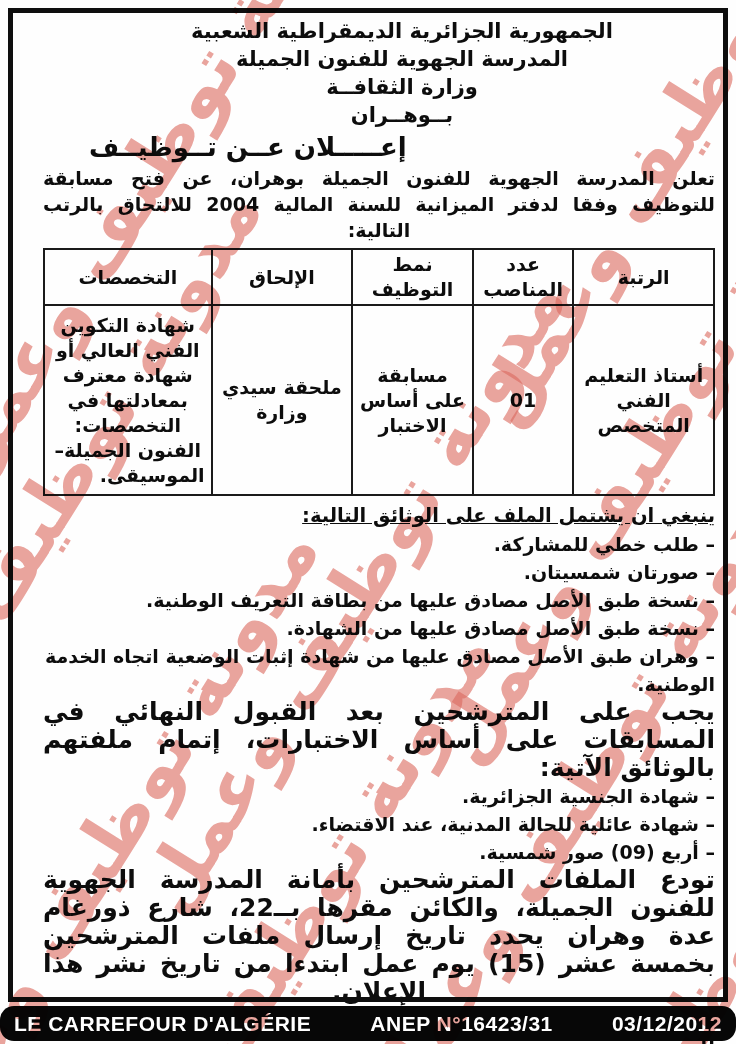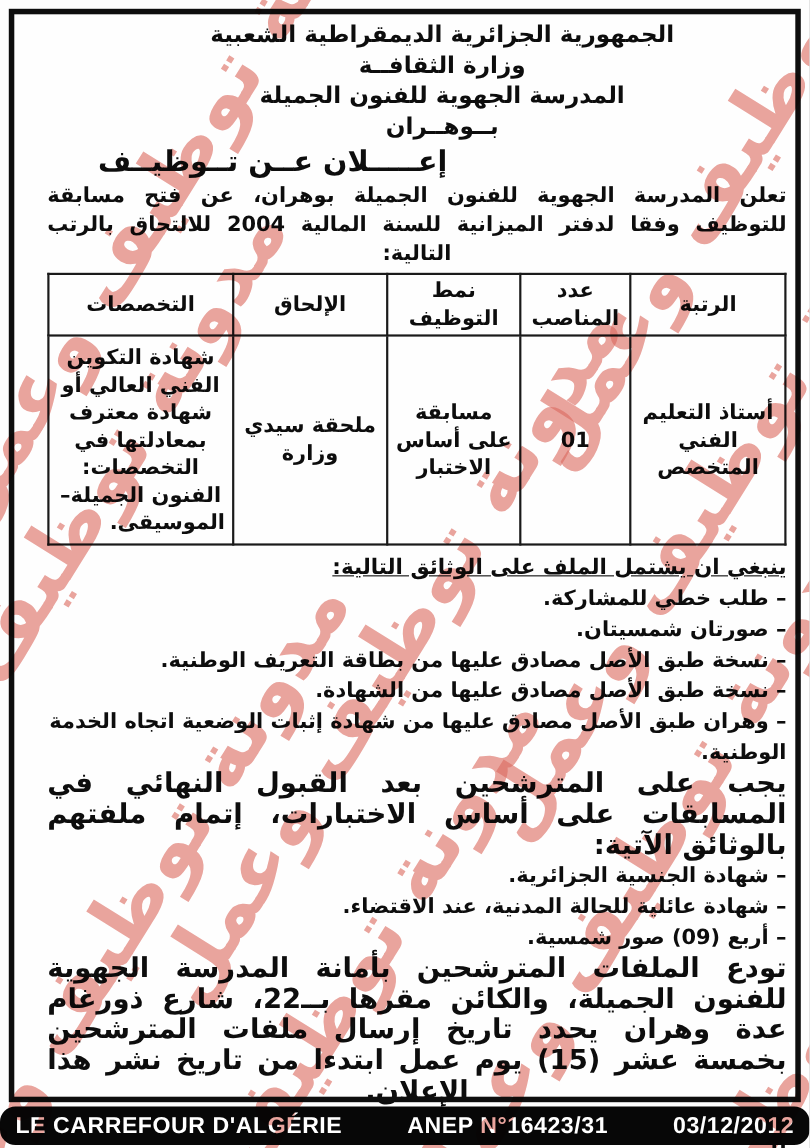--- a/index.html
+++ b/index.html
@@ -58,22 +58,22 @@
 </head>
 <body>
 
 <div class="sheet">
   <div class="page-border"></div>
 
   <div class="content">
 
     <div class="doc-header">
       <div>الجمهورية الجزائرية الديمقراطية الشعبية</div>
+      <div>المدرسة الجهوية للفنون الجميلة</div>
       <div>وزارة الثقافــة</div>
-      <div>المدرسة الجهوية للفنون الجميلة</div>
       <div>بــوهــران</div>
     </div>
 
     <div class="announce-title">إعـــــلان عــن تــوظيــف</div>
 
     <p class="intro">تعلن المدرسة الجهوية للفنون الجميلة بوهران، عن فتح مسابقة للتوظيف وفقا لدفتر الميزانية للسنة المالية 2004 للالتحاق بالرتب التالية:</p>
 
     <table class="vacancy">
       <colgroup>
         <col class="col-rank">

